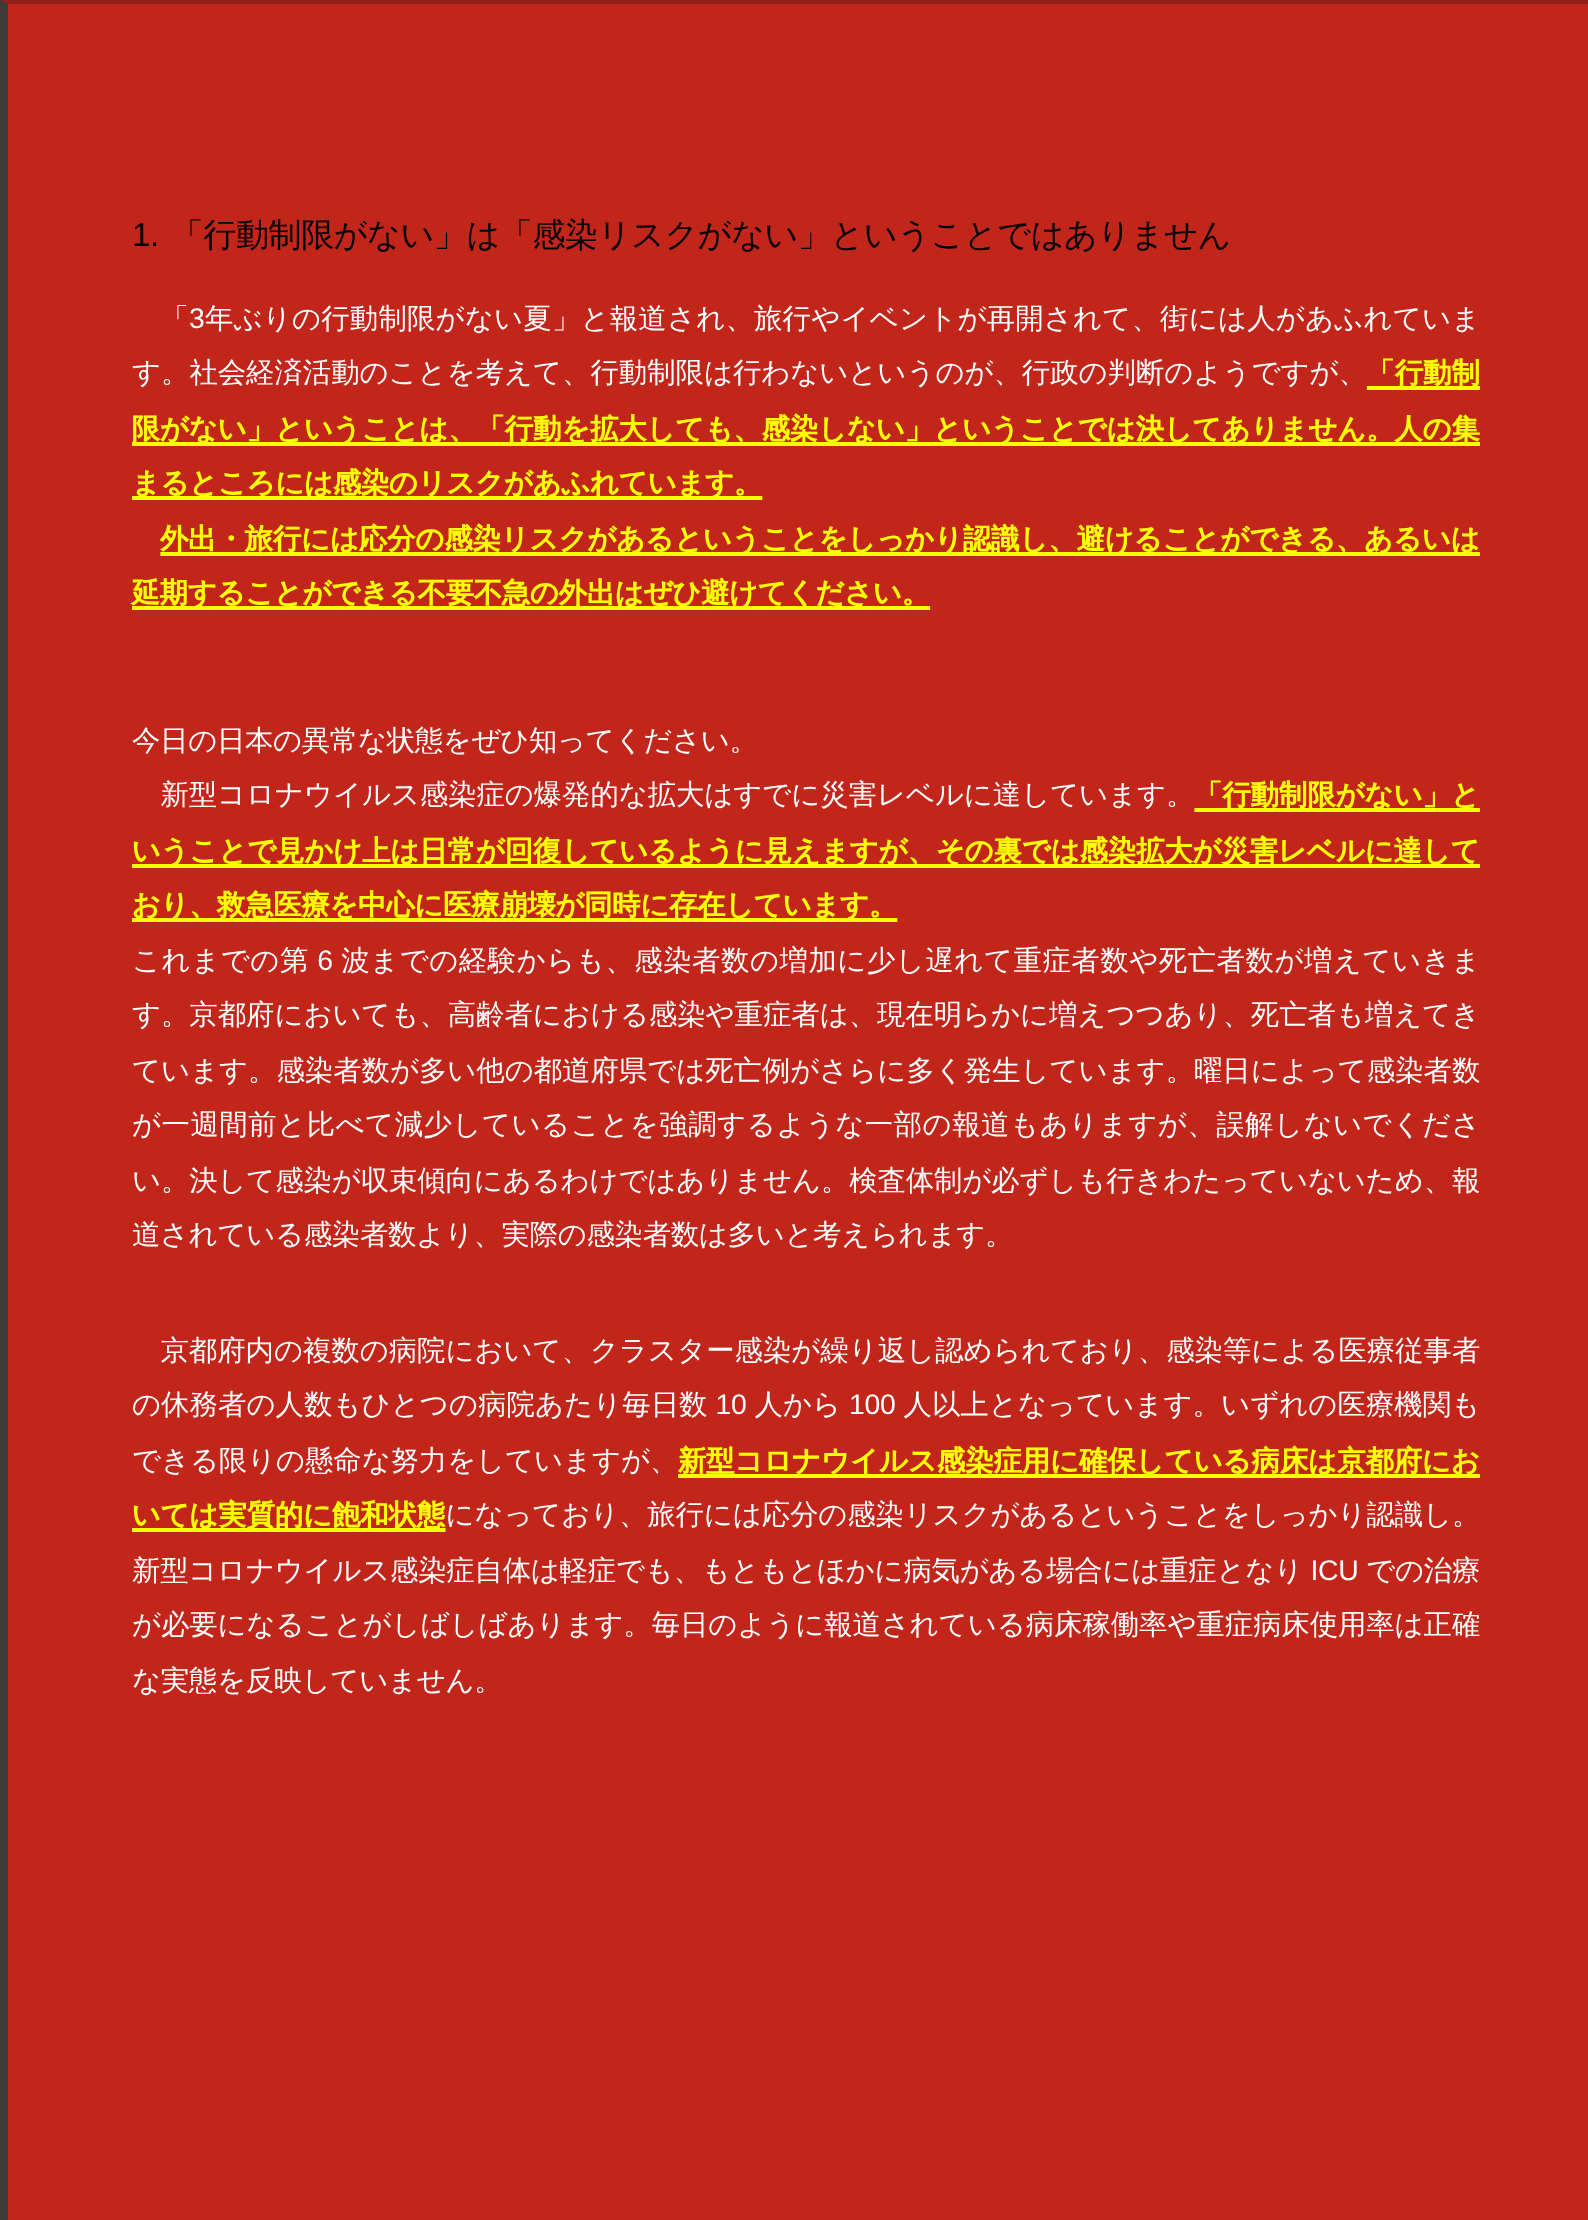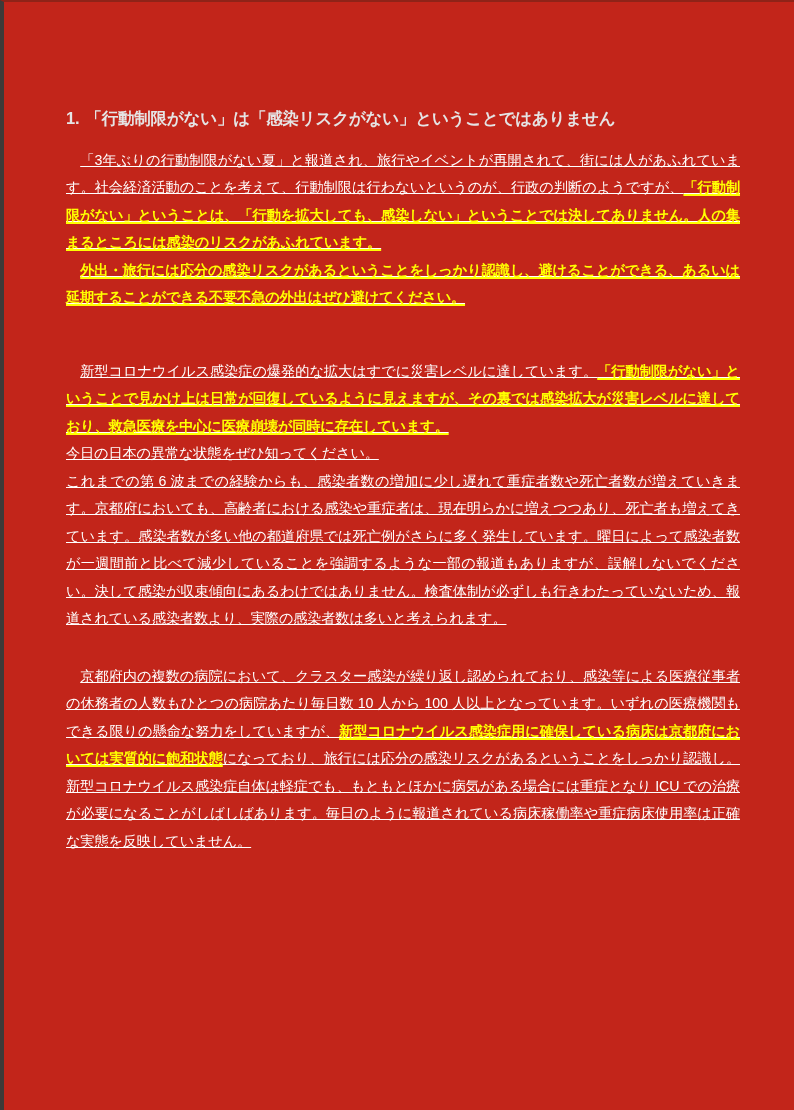--- a/index.html
+++ b/index.html
@@ -26,43 +26,42 @@
   #page-body {
     position: absolute;
     left: 62px;
     top: 104px;
     width: 674px;
   }
 
   .section { margin: 0; }
 
   h2.heading {
-    color: #e5e5e5;
+    color: #000000;
     font-size: 16.5px;
-    font-weight: bold;
+    font-weight: normal;
     letter-spacing: -0.2px;
     margin: 0 0 16px 0;
     line-height: 1.5;
     white-space: nowrap;
   }
   h2.heading .num {
     display: inline-block;
     margin-right: 6px;
   }
   h2.heading.sec2 .num { margin-right: 10px; }
 
   p.para {
     color: #ffffff;
     font-size: 14.2px;
     line-height: 27.5px;
     margin: 0;
     text-align: justify;
     text-justify: inter-character;
     letter-spacing: -0.15px;
-    text-decoration: underline;
   }
   p.indent { text-indent: 1em; }
 
   .hl {
     color: #ffff00;
     font-weight: bold;
     text-decoration: underline;
     text-underline-offset: 2px;
     text-decoration-thickness: 1.5px;
   }
@@ -85,25 +84,25 @@
         <span>「3年ぶりの行動制限がない夏」と報道され、旅行やイベントが再開されて、街には人があふれています。社会経済活動のことを考えて、行動制限は行わないというのが、行政の判断のようですが、</span><span class="hl">「行動制限がない」ということは、「行動を拡大しても、感染しない」ということでは決してありません。人の集まるところには感染のリスクがあふれています。</span>
       </p>
       <p class="para indent">
         <span class="hl">外出・旅行には応分の感染リスクがあるということをしっかり認識し、避けることができる、あるいは延期することができる不要不急の外出はぜひ避けてください。</span>
       </p>
     </div>
 
     <div class="gap-lg"></div>
 
     <div class="section">
+      <p class="para">
+        <span>今日の日本の異常な状態をぜひ知ってください。</span>
+      </p>
       <p class="para indent">
         <span>新型コロナウイルス感染症の爆発的な拡大はすでに災害レベルに達しています。</span><span class="hl">「行動制限がない」ということで見かけ上は日常が回復しているように見えますが、その裏では感染拡大が災害レベルに達しており、救急医療を中心に医療崩壊が同時に存在しています。</span>
-      </p>
-      <p class="para">
-        <span>今日の日本の異常な状態をぜひ知ってください。</span>
       </p>
       <p class="para">
         <span>これまでの第 6 波までの経験からも、感染者数の増加に少し遅れて重症者数や死亡者数が増えていきます。京都府においても、高齢者における感染や重症者は、現在明らかに増えつつあり、死亡者も増えてきています。感染者数が多い他の都道府県では死亡例がさらに多く発生しています。曜日によって感染者数が一週間前と比べて減少していることを強調するような一部の報道もありますが、誤解しないでください。決して感染が収束傾向にあるわけではありません。検査体制が必ずしも行きわたっていないため、報道されている感染者数より、実際の感染者数は多いと考えられます。</span>
       </p>
       <div class="gap-xl"></div>
       <p class="para indent">
         <span>京都府内の複数の病院において、クラスター感染が繰り返し認められており、感染等による医療従事者の休務者の人数もひとつの病院あたり毎日数 10 人から 100 人以上となっています。いずれの医療機関もできる限りの懸命な努力をしていますが、</span><span class="hl">新型コロナウイルス感染症用に確保している病床は京都府においては実質的に飽和状態</span><span>になっており、旅行には応分の感染リスクがあるということをしっかり認識し。新型コロナウイルス感染症自体は軽症でも、もともとほかに病気がある場合には重症となり ICU での治療が必要になることがしばしばあります。毎日のように報道されている病床稼働率や重症病床使用率は正確な実態を反映していません。</span>
       </p>
     </div>
 

